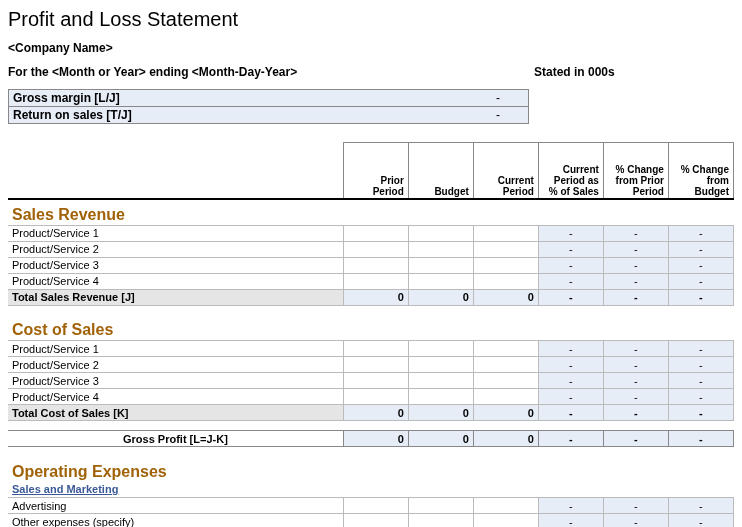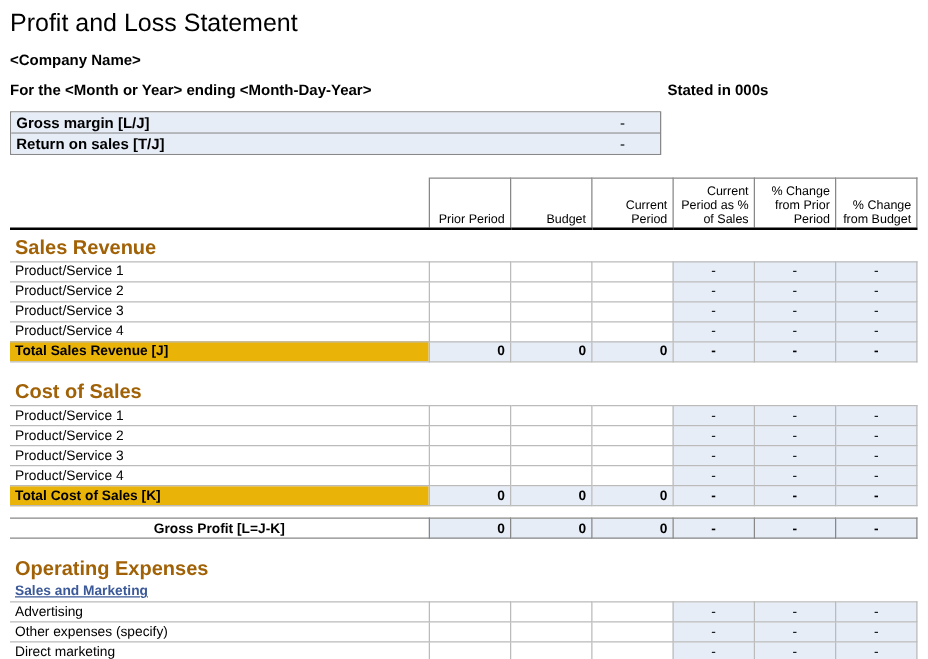--- a/index.html
+++ b/index.html
@@ -60,22 +60,22 @@
   th, td {
     padding: 1px 4px;
     font-size: 11px;
     height: 16px;
   }
   thead th {
     border: 1px solid #888;
     border-bottom: 2px solid #000;
     text-align: center;
     vertical-align: bottom;
-    font-weight: normal;
-    height: 40px;
+    font-weight: bold;
+    height: 56px;
     font-size: 10px;
   }
   thead th.label-col {
     border-left: none;
     border-top: none;
     text-align: left;
   }
   .col-label { width: 330px; text-align: left; }
   .col-num { width: 64px; text-align: right; }
   .section-head td {
@@ -101,21 +101,21 @@
     border-left: none;
   }
   .total-row td {
     border: 1px solid #bbb;
     font-weight: bold;
     text-align: right;
     background: #e6edf7;
   }
   .total-row td.col-label {
     text-align: left;
-    background: #eab308;
+    background: #e5e5e5;
     border-left: none;
   }
   .shaded { background: #e6edf7; text-align: center !important; }
   .spacer td { border: none; height: 10px; }
   .gp-row td {
     border: 1px solid #888;
     font-weight: bold;
     text-align: right;
     background: #e6edf7;
   }

